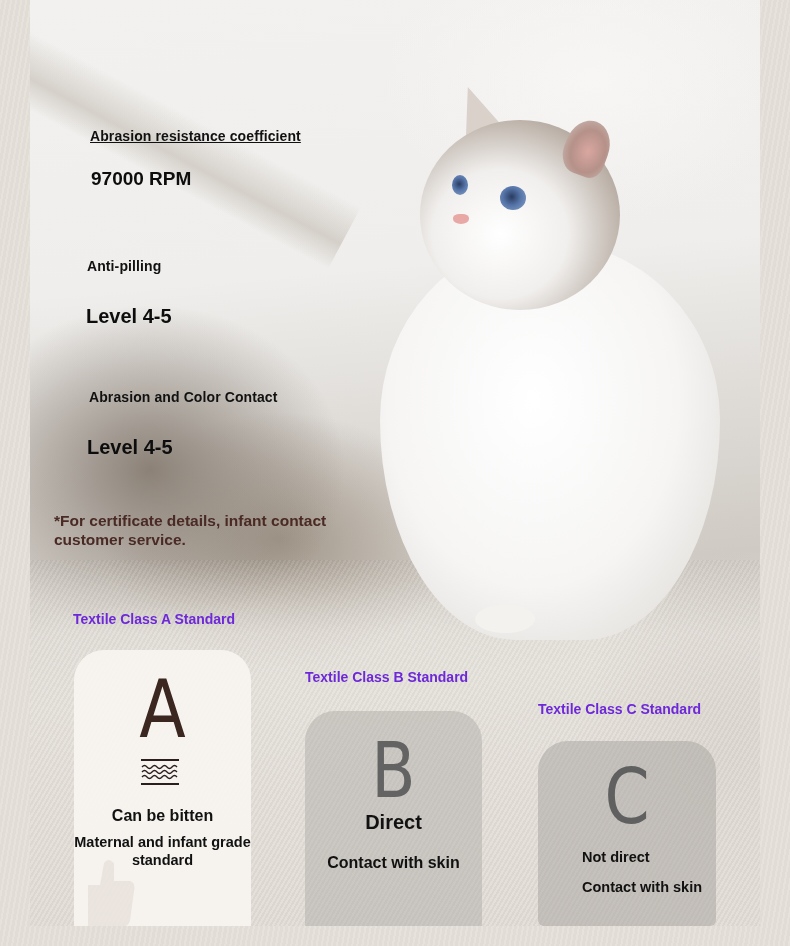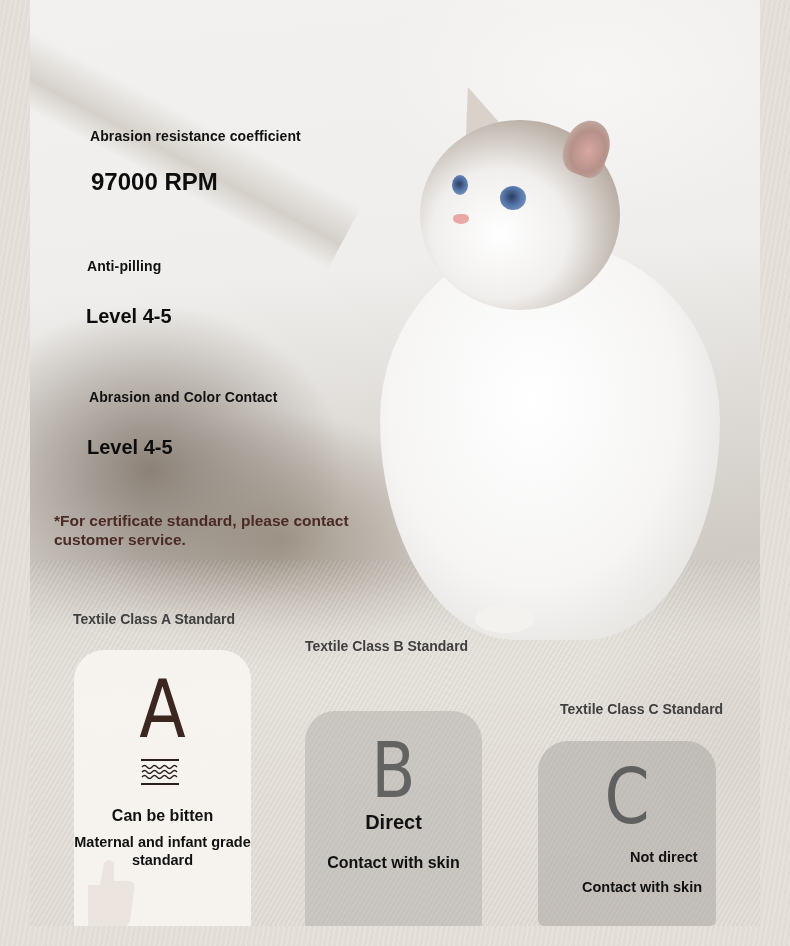--- a/index.html
+++ b/index.html
@@ -73,21 +73,21 @@
     letter-spacing: 0.1px;
   }
   .spec-value {
     position: absolute; font-weight: bold; color: #0d0d0d;
   }
   .note {
     position: absolute; left: 54px; top: 511px; width: 330px;
     font-weight: bold; font-size: 15.5px; line-height: 19px; color: #4a2a24;
   }
   .class-title {
-    position: absolute; font-weight: bold; font-size: 14px; color: #404040;
+    position: absolute; font-weight: bold; font-size: 14px; color: #6d28d9;
     white-space: nowrap;
   }
   .card {
     position: absolute; border-radius: 30px 30px 0 0; overflow: hidden;
     text-align: center;
   }
   .card-a {
     left: 74px; top: 650px; width: 177px; height: 276px;
     background: rgba(247,244,240,0.93);
   }
@@ -126,34 +126,34 @@
     <div class="ear-l"></div>
     <div class="head"></div>
     <div class="ear-r"></div>
     <div class="eye l"></div>
     <div class="eye r"></div>
     <div class="nose"></div>
     <div class="paw"></div>
   </div>
 </div>
 
-<div class="spec-label" style="left:90px; top:128px;">Abrasion resistance coefficient</div>
-<div class="spec-value" style="left:91px; top:168px; font-size:24px;text-align:center;">97000 RPM</div>
+<div class="spec-label" style="left:90px; top:128px;text-decoration:underline;">Abrasion resistance coefficient</div>
+<div class="spec-value" style="left:91px; top:168px; font-size:19px;text-align:center;">97000 RPM</div>
 
 <div class="spec-label" style="left:87px; top:258px;text-align:right;">Anti-pilling</div>
 <div class="spec-value" style="left:86px; top:305px; font-size:20px;">Level 4-5</div>
 
 <div class="spec-label" style="left:89px; top:389px;">Abrasion and Color Contact</div>
 <div class="spec-value" style="left:87px; top:436px; font-size:20px;">Level 4-5</div>
 
-<div class="note">*For certificate standard, please contact customer service.</div>
+<div class="note">*For certificate details, infant contact customer service.</div>
 
 <div class="class-title" style="left:73px; top:611px;">Textile Class A Standard</div>
-<div class="class-title" style="left:305px; top:638px;">Textile Class B Standard</div>
-<div class="class-title" style="left:538px; top:701px;margin-left:22px;">Textile Class C Standard</div>
+<div class="class-title" style="left:305px; top:669px;">Textile Class B Standard</div>
+<div class="class-title" style="left:538px; top:701px;">Textile Class C Standard</div>
 
 <div class="card card-a">
   <div class="letter">A</div>
   <svg class="wave-icon" viewBox="0 0 40 28">
     <line x1="1" y1="2" x2="39" y2="2" stroke="#2a1f1b" stroke-width="2"></line>
     <path d="M2 9 q2.5 -3 5 0 t5 0 t5 0 t5 0 t5 0 t5 0 t5 0" fill="none" stroke="#2a1f1b" stroke-width="1.3"></path>
     <path d="M2 14 q2.5 -3 5 0 t5 0 t5 0 t5 0 t5 0 t5 0 t5 0" fill="none" stroke="#2a1f1b" stroke-width="1.3"></path>
     <path d="M2 19 q2.5 -3 5 0 t5 0 t5 0 t5 0 t5 0 t5 0 t5 0" fill="none" stroke="#2a1f1b" stroke-width="1.3"></path>
     <line x1="1" y1="26" x2="39" y2="26" stroke="#2a1f1b" stroke-width="2"></line>
   </svg>
@@ -165,15 +165,15 @@
 </div>
 
 <div class="card card-b">
   <div class="letter">B</div>
   <div class="card-text" style="top:100px; font-size:20px;">Direct</div>
   <div class="card-text" style="top:143px; font-size:16px;">Contact with skin</div>
 </div>
 
 <div class="card card-c">
   <div class="letter">C</div>
-  <div class="card-text" style="top:108px; left:44px; right:auto; text-align:left; font-size:14.5px;margin-left:48px;">Not direct</div>
+  <div class="card-text" style="top:108px; left:44px; right:auto; text-align:left; font-size:14.5px;">Not direct</div>
   <div class="card-text" style="top:138px; left:44px; right:auto; text-align:left; font-size:14.5px; white-space:nowrap;">Contact with skin</div>
 </div>
 
 </body></html>

